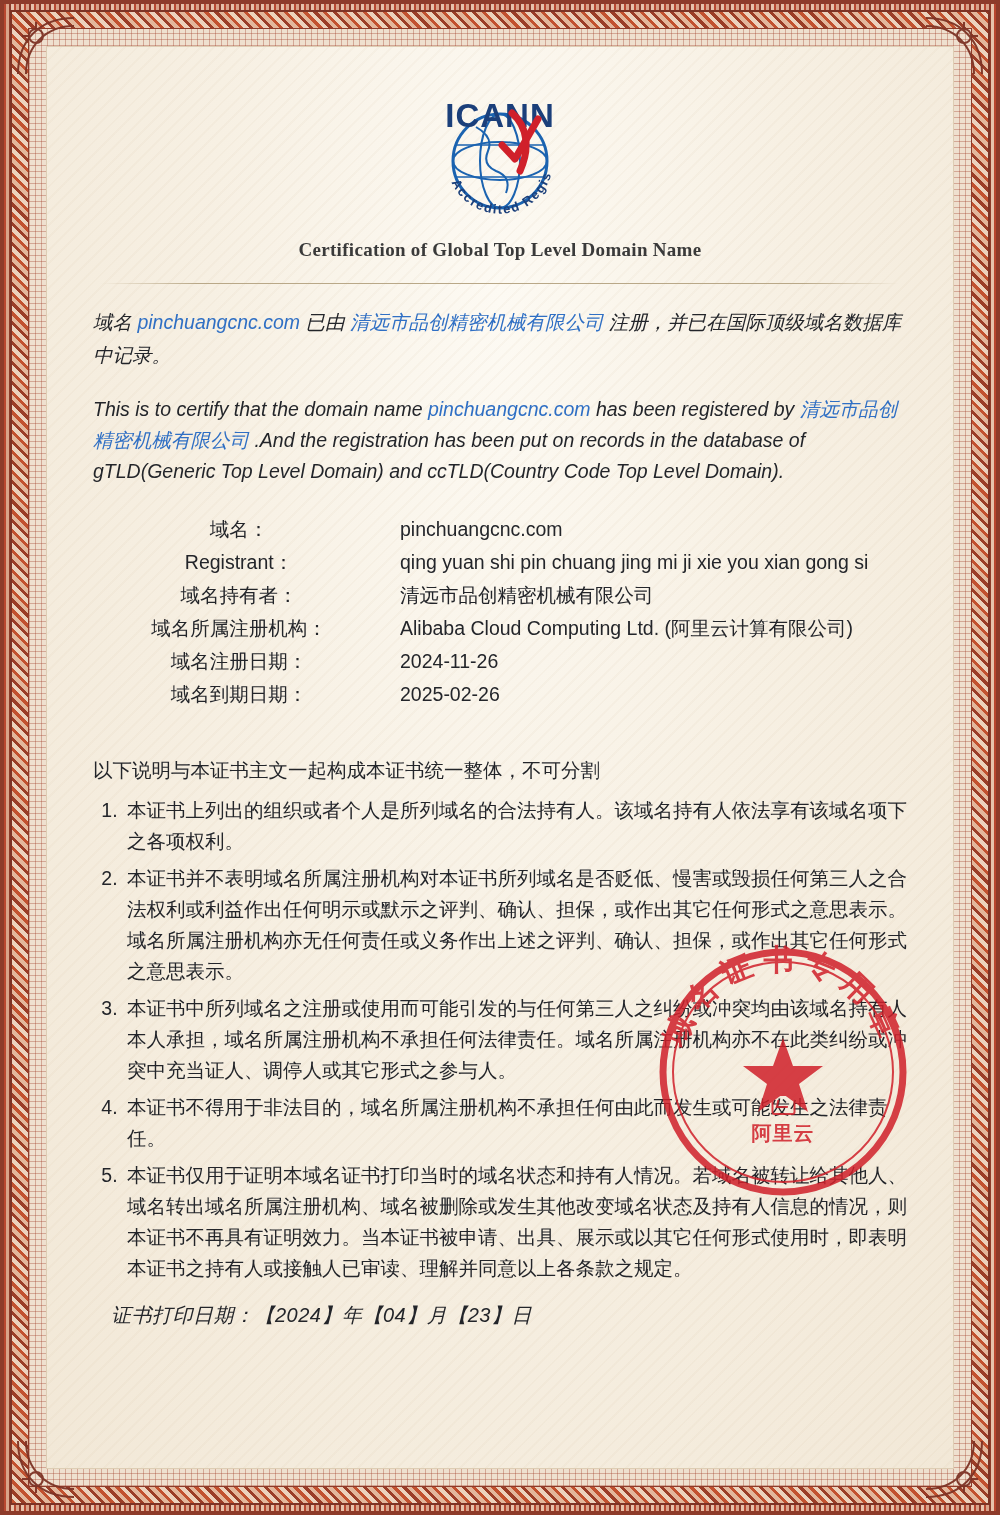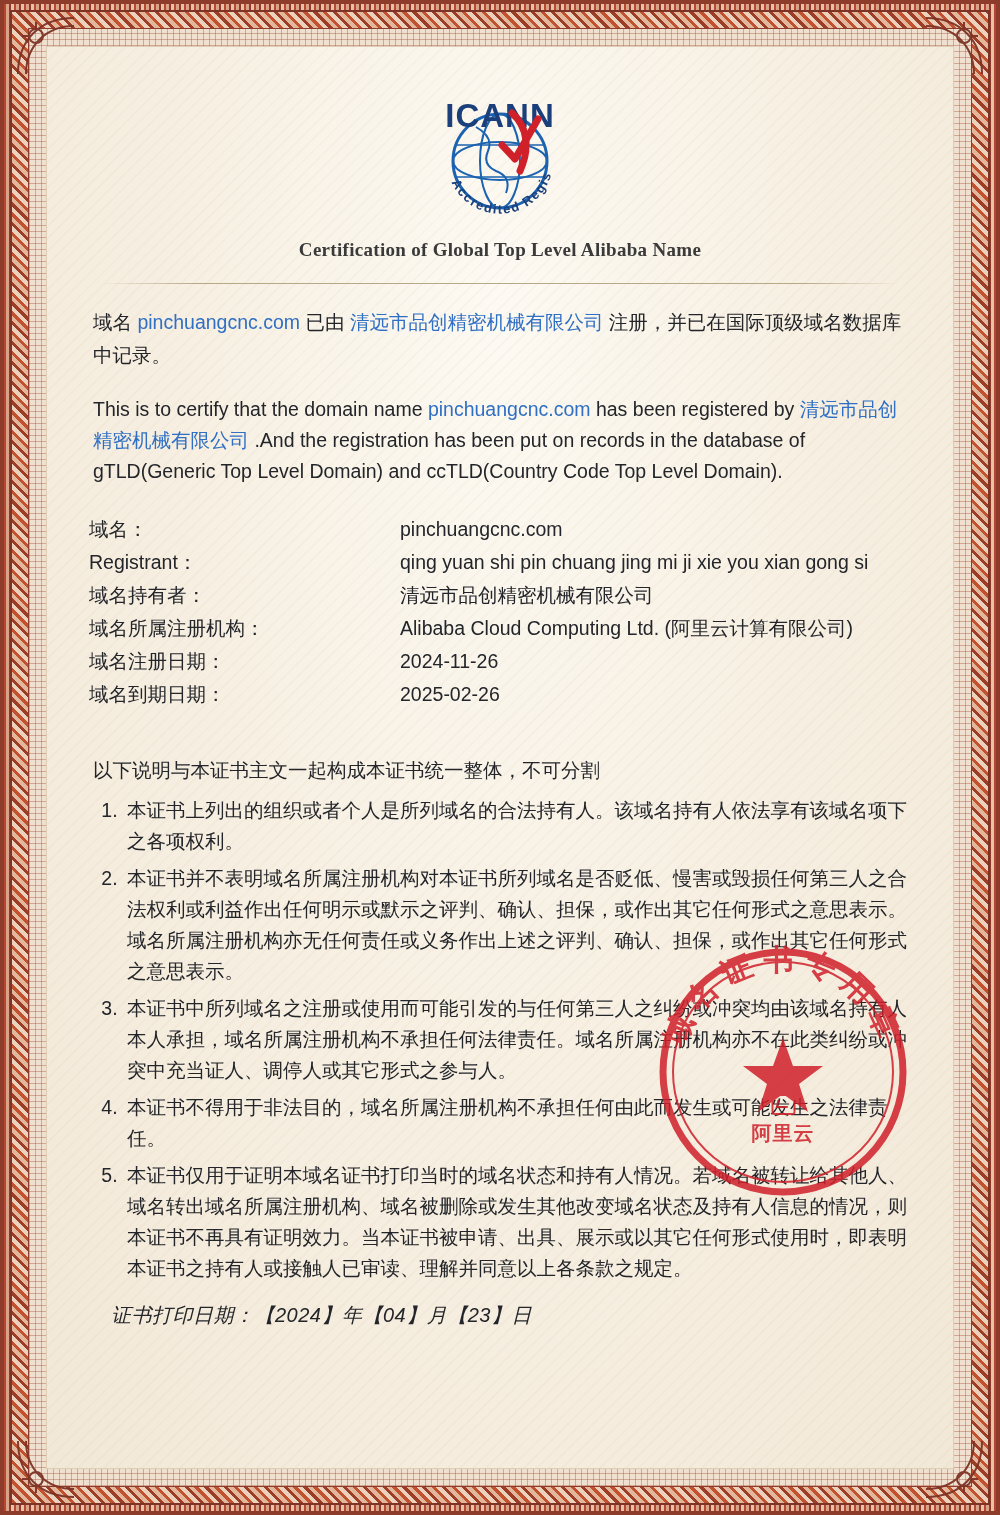--- a/index.html
+++ b/index.html
@@ -135,20 +135,21 @@
     height: 1px;
     background: linear-gradient(90deg, rgba(180,160,130,0) 0%, #b9a888 12%, #b9a888 88%, rgba(180,160,130,0) 100%);
   }
 
   .para {
     font-size: 19.5px;
     line-height: 33px;
     color: #23252a;
     margin: 22px 4px 0 4px;
     text-align: left;
+    font-style: italic;
   }
   .para.en {
     font-size: 19.5px;
     line-height: 31px;
   }
   .link {
     color: #2f6fc4;
   }
   .link-zh {
     color: #2f6fc4;
@@ -161,21 +162,21 @@
     border-collapse: collapse;
   }
   .details td {
     font-size: 19.5px;
     line-height: 31px;
     color: #23252a;
     vertical-align: top;
     padding: 1px 0;
   }
   .details td.label {
-    text-align: left;
+    text-align: center;
     white-space: nowrap;
     width: 300px;
     padding-right: 2px;
     margin-top: 40px;
   }
   .details td.value {
     padding-left: 9px;
   }
 
   .notes-title {
@@ -311,21 +312,21 @@
 
           <defs>
             <path id="arcPath" d="M32 92 A53 53 0 0 0 136 92"></path>
           </defs>
           <text font-family="Liberation Sans, sans-serif" font-size="13" font-weight="bold" fill="#1b3f7a" letter-spacing="1.6">
             <textPath href="#arcPath" startOffset="8%">Accredited Registrar</textPath>
           </text>
         </svg>
       </div>
 
-      <div class="title-en">Certification of Global Top Level Alibaba Name</div>
+      <div class="title-en">Certification of Global Top Level Domain Name</div>
 
       <div class="rule"></div>
 
       <p class="para"><span>域名 </span><span class="link">pinchuangcnc.com</span><span> 已由 </span><span class="link-zh">清远市品创精密机械有限公司</span><span> 注册，并已在国际顶级域名数据库中记录。</span></p>
 
       <p class="para en"><span>This is to certify that the domain name </span><span class="link">pinchuangcnc.com</span><span> has been registered by </span><span class="link-zh">清远市品创精密机械有限公司</span><span> .And the registration has been put on records in the database of gTLD(Generic Top Level Domain) and ccTLD(Country Code Top Level Domain).</span></p>
 
       <table class="details">
         <tbody>
           <tr>

